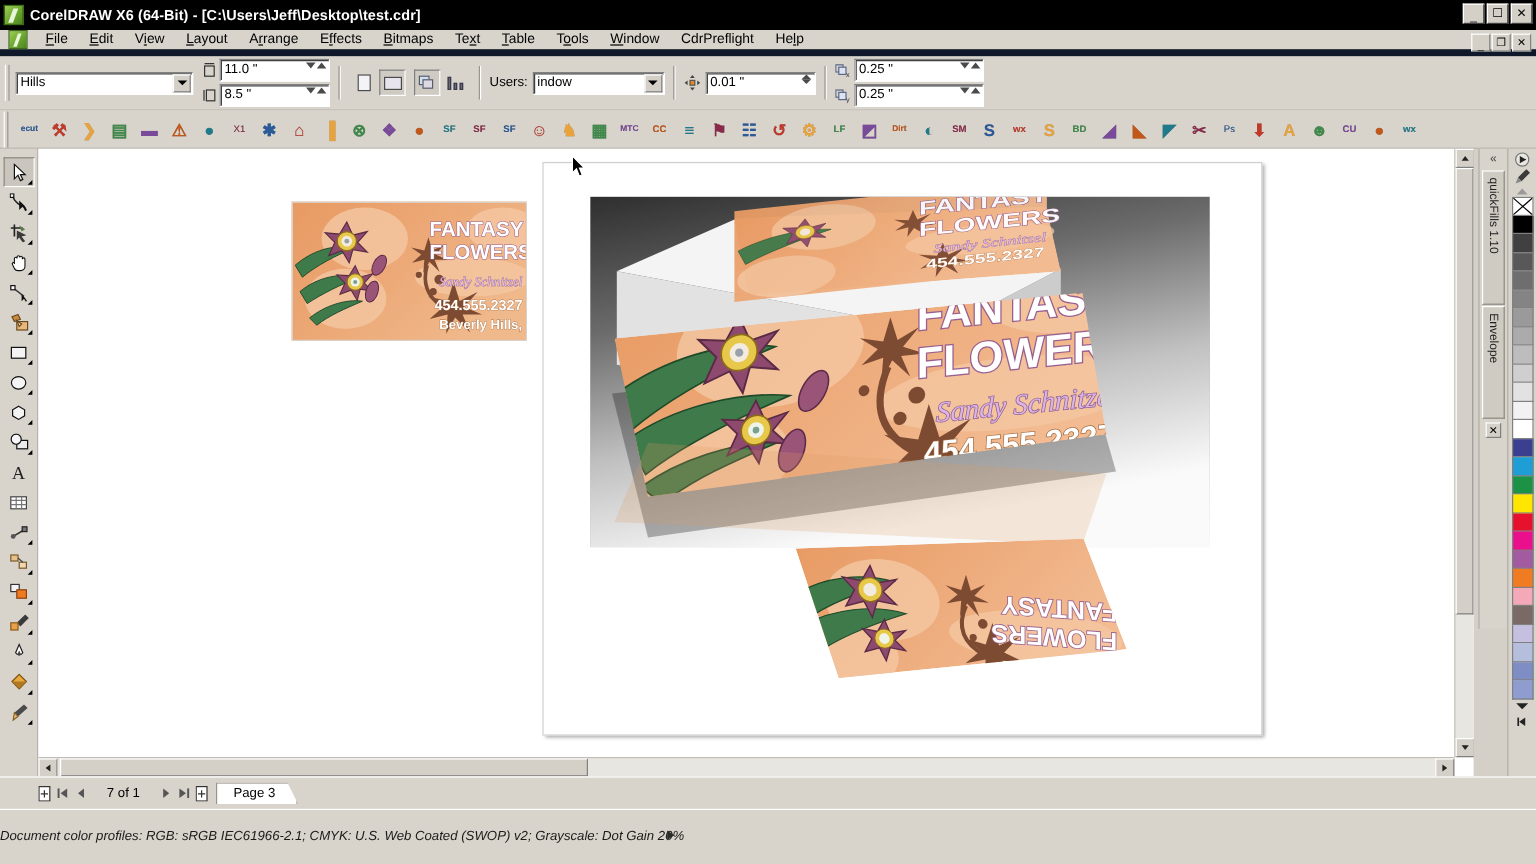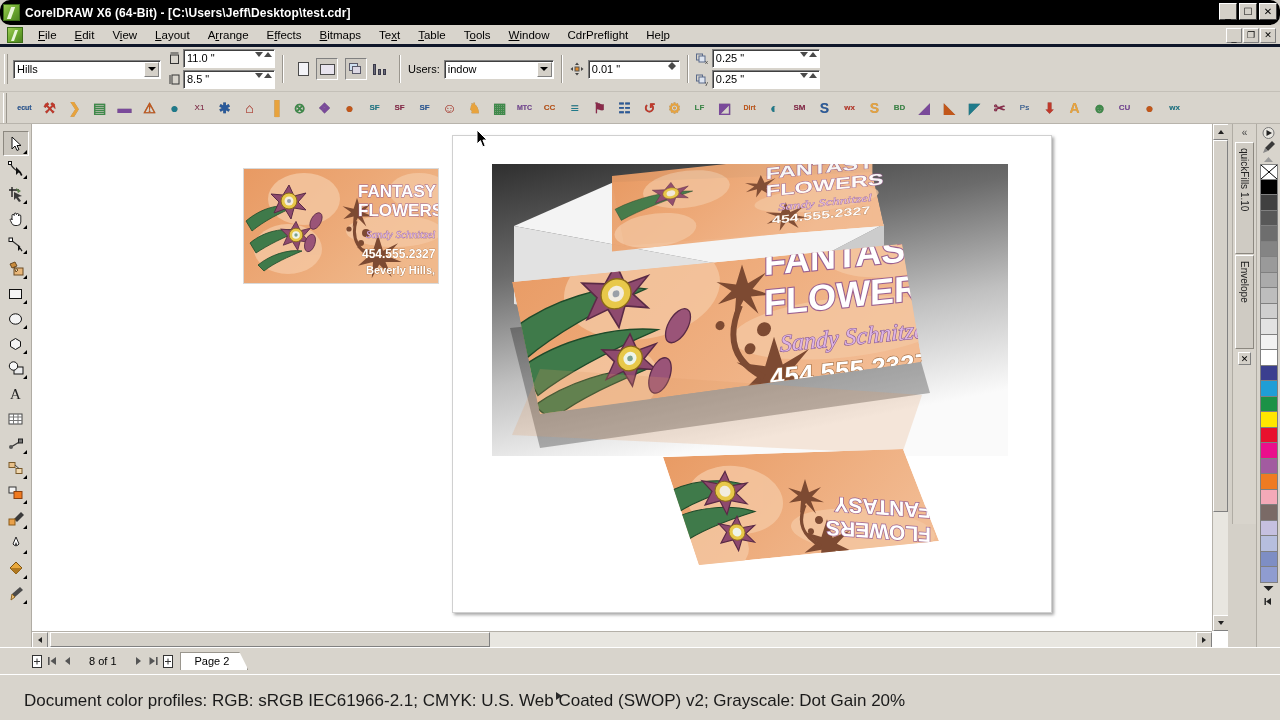--- a/index.html
+++ b/index.html
@@ -17,21 +17,20 @@
     width: 1280px; height: 720px;
     background: #d4d0c8;
   }
 
   
   .titlebar {
     position: absolute; left: 0; top: 0; width: 1280px; height: 25px;
     background: #000000;
     display: flex; align-items: center;
     padding-left: 3px;
-    border-radius: 10px;
   }
   .title-icon {
     width: 17px; height: 17px;
     background: linear-gradient(135deg,#9ccc54 0%, #6aa62e 55%, #4d8420 100%);
     border: 1px solid #3c6c18;
     position: relative; flex: 0 0 auto; margin-right: 5px;
   }
   .title-icon::after {
     content: ""; position: absolute; left: 5px; top: 2px;
     width: 4px; height: 12px; background: #e9f5d8; transform: skewX(-20deg);
@@ -52,21 +51,21 @@
     display: flex; align-items: center; justify-content: center;
     font-size: 10px; color: #000; line-height: 1;
     font-family: "Liberation Sans", sans-serif;
   }
 
   
   .menubar {
     position: absolute; left: 0; top: 25px; width: 1280px; height: 22px;
     background: #d8d4cc;
     display: flex; align-items: center;
-    border-bottom: 3px solid #0f172a;
+    border-bottom: 6px solid #0f172a;
   }
   .menu-doc-icon {
     width: 16px; height: 16px; margin: 0 6px 0 7px;
     background: linear-gradient(135deg,#9ccc54 0%, #6aa62e 55%, #4d8420 100%);
     border: 1px solid #3c6c18; position: relative; flex: 0 0 auto;
   }
   .menu-doc-icon::after {
     content: ""; position: absolute; left: 5px; top: 2px;
     width: 3px; height: 11px; background: #eaf6da; transform: skewX(-20deg);
   }
@@ -314,22 +313,22 @@
     border: 1px solid #9a968e; border-bottom: none;
     font-size: 11px; color: #000;
     position: relative; margin-left: 4px;
     clip-path: polygon(0 0, calc(100% - 9px) 0, 100% 100%, 0 100%);
   }
   .statusbar {
     position: absolute; left: 0; top: 674px; width: 1280px; height: 46px;
     background: #d8d4cc; border-top: 1px solid #ffffff;
   }
   .status-text {
-    position: absolute; left: 24px; top: 16px;
-    font-size: 17px; color: #1a1a1a; white-space: nowrap;
+    position: absolute; left: 0; top: 16px;
+    font-size: 11px; color: #1a1a1a; white-space: nowrap; font-style: italic;
   }
   .status-arrow {
     position: absolute; left: 556px; top: 17px;
     width: 0; height: 0;
     border-top: 4px solid transparent; border-bottom: 4px solid transparent;
     border-left: 6px solid #2a2a2a;
   }
 </style>
 </head>
 <body>
@@ -1142,41 +1141,41 @@
       <svg width="11" height="10" viewBox="0 0 11 10">
           <rect x="1" y="1" width="1.6" height="8" fill="#555"></rect>
           <polygon points="9,1 9,9 3.5,5" fill="#555"></polygon>
         </svg>
     </div>
     <div class="nav-btn">
       <svg width="10" height="10" viewBox="0 0 10 10">
           <polygon points="7,1 7,9 2,5" fill="#555"></polygon>
         </svg>
     </div>
-    <span class="page-count">8 of 1</span>
+    <span class="page-count">7 of 1</span>
     <div class="nav-btn">
       <svg width="10" height="10" viewBox="0 0 10 10">
           <polygon points="3,1 3,9 8,5" fill="#555"></polygon>
         </svg>
     </div>
     <div class="nav-btn">
       <svg width="11" height="10" viewBox="0 0 11 10">
           <polygon points="1.5,1 1.5,9 7,5" fill="#555"></polygon>
           <rect x="8" y="1" width="1.6" height="8" fill="#555"></rect>
         </svg>
     </div>
     <div class="nav-btn">
       <svg width="11" height="13" viewBox="0 0 11 13">
         <rect x="0.5" y="0.5" width="9" height="12" fill="#fff" stroke="#333"></rect>
         <line x1="5" y1="3.5" x2="5" y2="9.5" stroke="#333"></line>
           <line x1="2" y1="6.5" x2="8" y2="6.5" stroke="#333"></line>
       </svg>
     </div>
     <div class="page-tab">
-      <span>Page 2</span>
+      <span>Page 3</span>
     </div>
   </div>
 
   <div class="statusbar">
     <span class="status-text">Document color profiles: RGB: sRGB IEC61966-2.1; CMYK: U.S. Web Coated (SWOP) v2; Grayscale: Dot Gain 20%</span>
     <div class="status-arrow"></div>
 
   </div>
 
   <div style="position:absolute;left:476px;top:129px;pointer-events:none">

